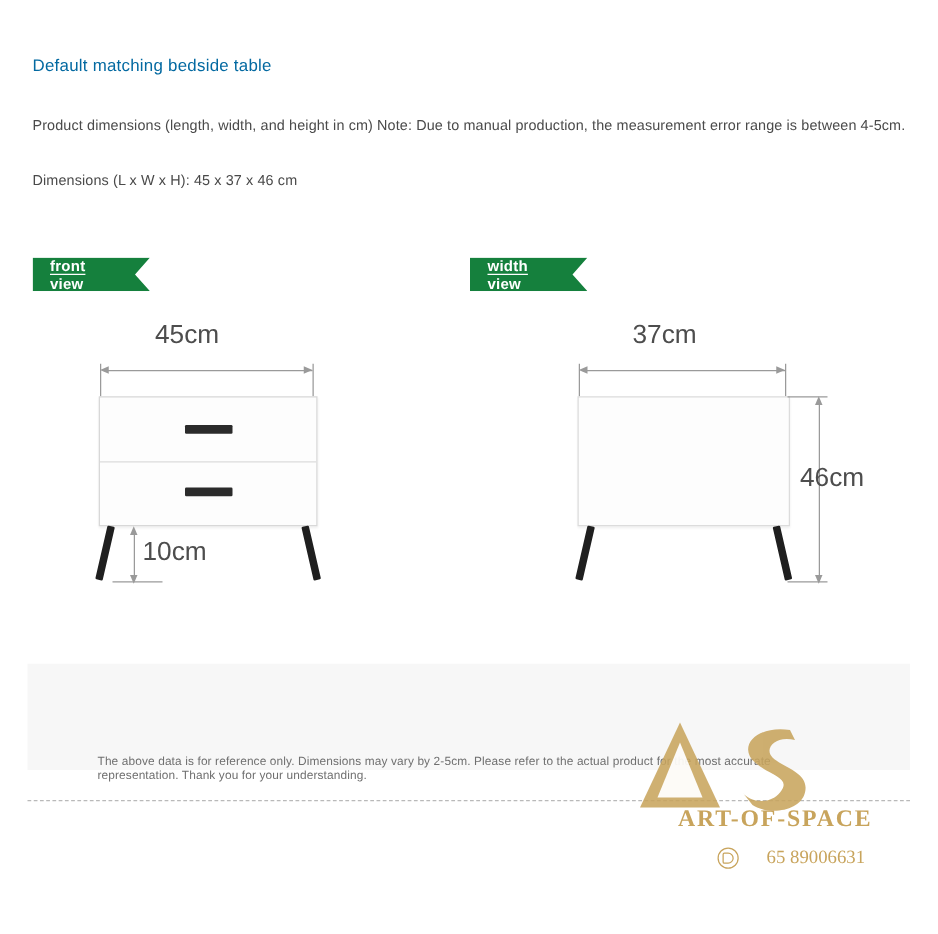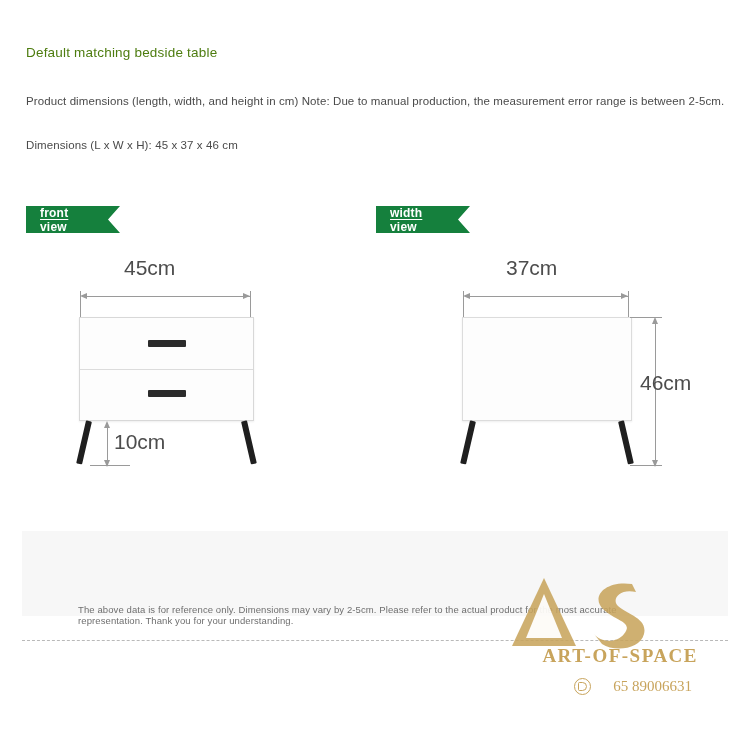--- a/index.html
+++ b/index.html
@@ -19,21 +19,21 @@
   
   .page {
     position: absolute;
     inset: 0;
   }
   .title {
     position: absolute;
     left: 26px;
     top: 45px;
     font-size: 13.5px;
-    color: #4d7c0f;
+    color: #0369a1;
     letter-spacing: .2px;
   }
   .desc {
     position: absolute;
     left: 26px;
     top: 95px;
     font-size: 11.5px;
     color: #4a4a4a;
     letter-spacing: .1px;
   }
@@ -233,21 +233,21 @@
     border: 1.6px solid #c8a45c;
     border-radius: 2px 6px 6px 2px;
   }
 </style>
 </head>
 <body>
 
 <div class="page">
 
   <div class="title">Default matching bedside table</div>
-  <div class="desc">Product dimensions (length, width, and height in cm) Note: Due to manual production, the measurement error range is between 2-5cm.</div>
+  <div class="desc">Product dimensions (length, width, and height in cm) Note: Due to manual production, the measurement error range is between 4-5cm.</div>
   <div class="dims">Dimensions (L x W x H): 45 x 37 x 46 cm</div>
 
   <div class="ribbon" id="ribbon-front">
     <span class="txt">front view</span>
   </div>
   <div class="ribbon" id="ribbon-side">
     <span class="txt">width view</span>
   </div>
 
   <div class="view" id="view-front">

